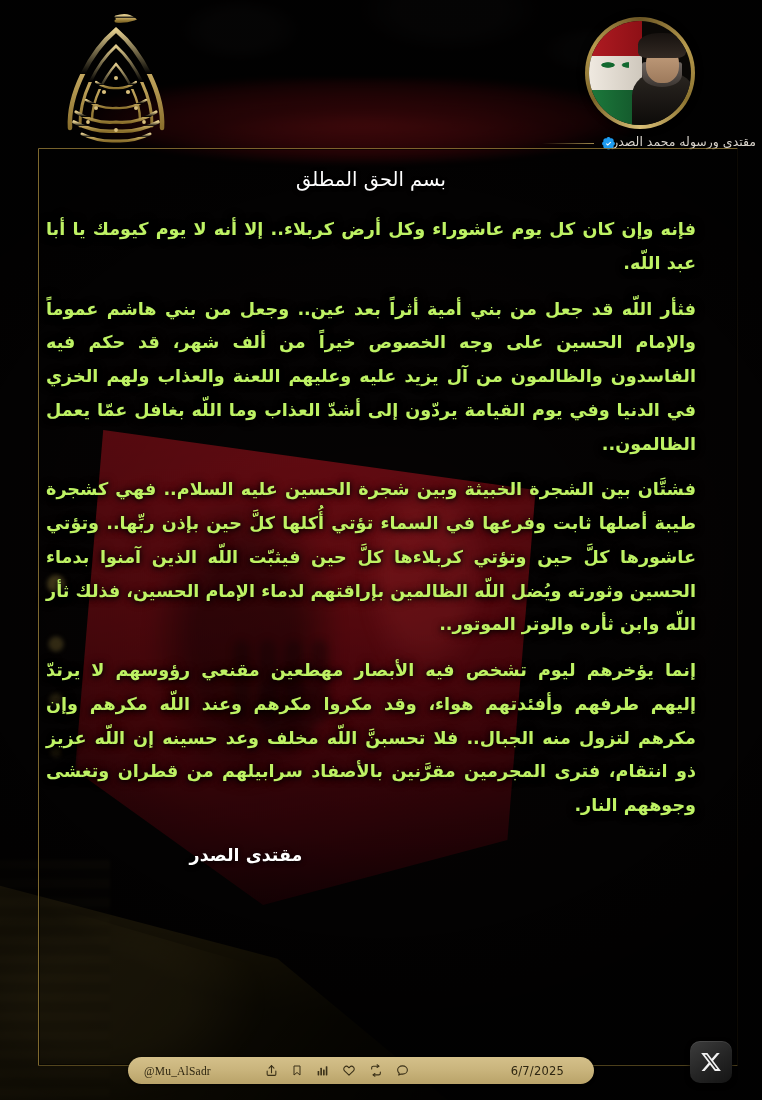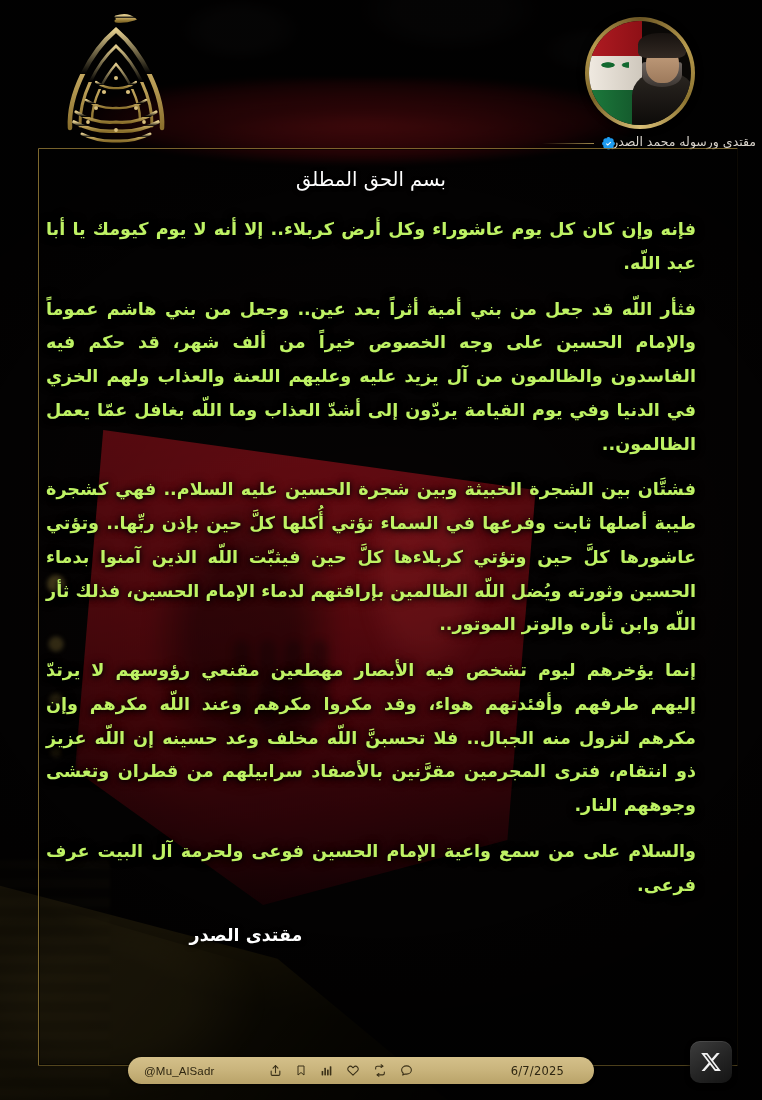--- a/index.html
+++ b/index.html
@@ -221,21 +221,21 @@
   
   .footer-pill{
     position:absolute; left:128px; top:1057px;
     width:466px; height:27px; border-radius:14px;
     background:linear-gradient(180deg,#d4c08a 0%,#c9b47c 48%,#b9a369 100%);
     box-shadow:0 1px 3px rgba(0,0,0,.7);
     display:flex; align-items:center; direction:ltr;
   }
   .fp-handle{
     margin-left:16px; color:#2e2611; font-size:11.5px; letter-spacing:.2px;
-    font-family:Liberation Sans, sans-serif; white-space:nowrap;
+    font-family:Liberation Serif, serif; white-space:nowrap;
   }
   .fp-icons{
     display:flex; align-items:center; gap:13px;
     margin-left:54px;
   }
   .fp-icons svg{ display:block; }
   .fp-date{
     margin-left:auto; margin-right:30px;
     color:#2e2611; font-size:11.5px; letter-spacing:.2px; white-space:nowrap;
   }
@@ -341,21 +341,20 @@
   <div class="card"></div>
 
   <div class="content">
 
     <div class="bism">بسم الحق المطلق</div>
 
     <p class="para gap">فإنه وإن كان كل يوم عاشوراء وكل أرض كربلاء.. إلا أنه لا يوم كيومك يا أبا عبد اللّه.</p>
     <p class="para gap">فثأر اللّه قد جعل من بني أمية أثراً بعد عين.. وجعل من بني هاشم عموماً والإمام الحسين على وجه الخصوص خيراً من ألف شهر، قد حكم فيه الفاسدون والظالمون من آل يزيد عليه وعليهم اللعنة والعذاب ولهم الخزي في الدنيا وفي يوم القيامة يردّون إلى أشدّ العذاب وما اللّه بغافل عمّا يعمل الظالمون..</p>
     <p class="para gap">فشتَّان بين الشجرة الخبيثة وبين شجرة الحسين عليه السلام.. فهي كشجرة طيبة أصلها ثابت وفرعها في السماء تؤتي أُكلها كلَّ حين بإذن ربِّها.. وتؤتي عاشورها كلَّ حين وتؤتي كربلاءها كلَّ حين فيثبّت اللّه الذين آمنوا بدماء الحسين وثورته ويُضل اللّه الظالمين بإراقتهم لدماء الإمام الحسين، فذلك ثأر اللّه وابن ثأره والوتر الموتور..</p>
     <p class="para gap">إنما يؤخرهم ليوم تشخص فيه الأبصار مهطعين مقنعي رؤوسهم لا يرتدّ إليهم طرفهم وأفئدتهم هواء، وقد مكروا مكرهم وعند اللّه مكرهم وإن مكرهم لتزول منه الجبال.. فلا تحسبنَّ اللّه مخلف وعد حسينه إن اللّه عزيز ذو انتقام، فترى المجرمين مقرَّنين بالأصفاد سرابيلهم من قطران وتغشى وجوههم النار.</p>
-    <p class="para">والسلام على من سمع واعية الإمام الحسين فوعى ولحرمة آل البيت عرف فرعى.</p>
 
 
     <div class="signature">مقتدى الصدر</div>
   </div>
 
   <div class="footer-pill">
 
     <span class="fp-handle">@Mu_AlSadr</span>
 
     <span class="fp-icons">

